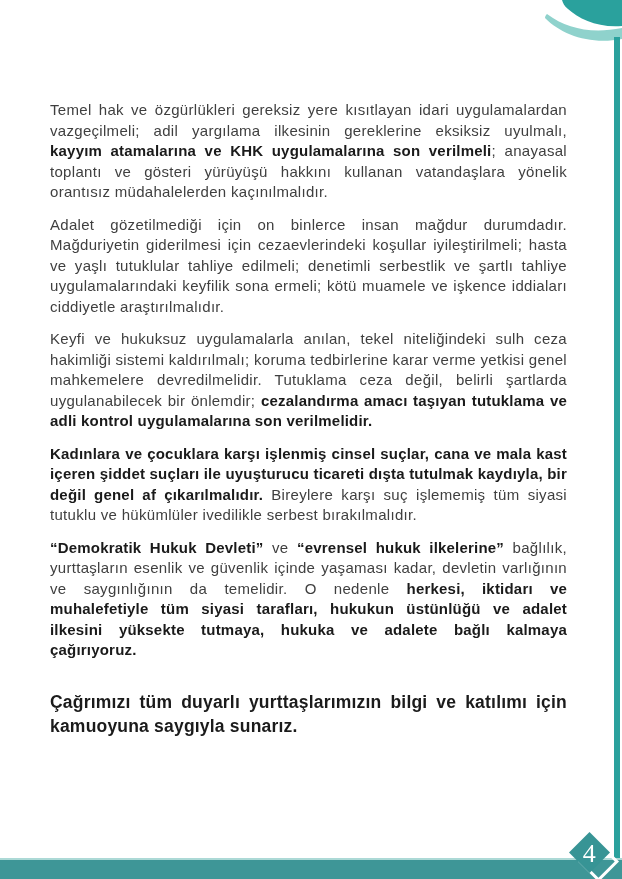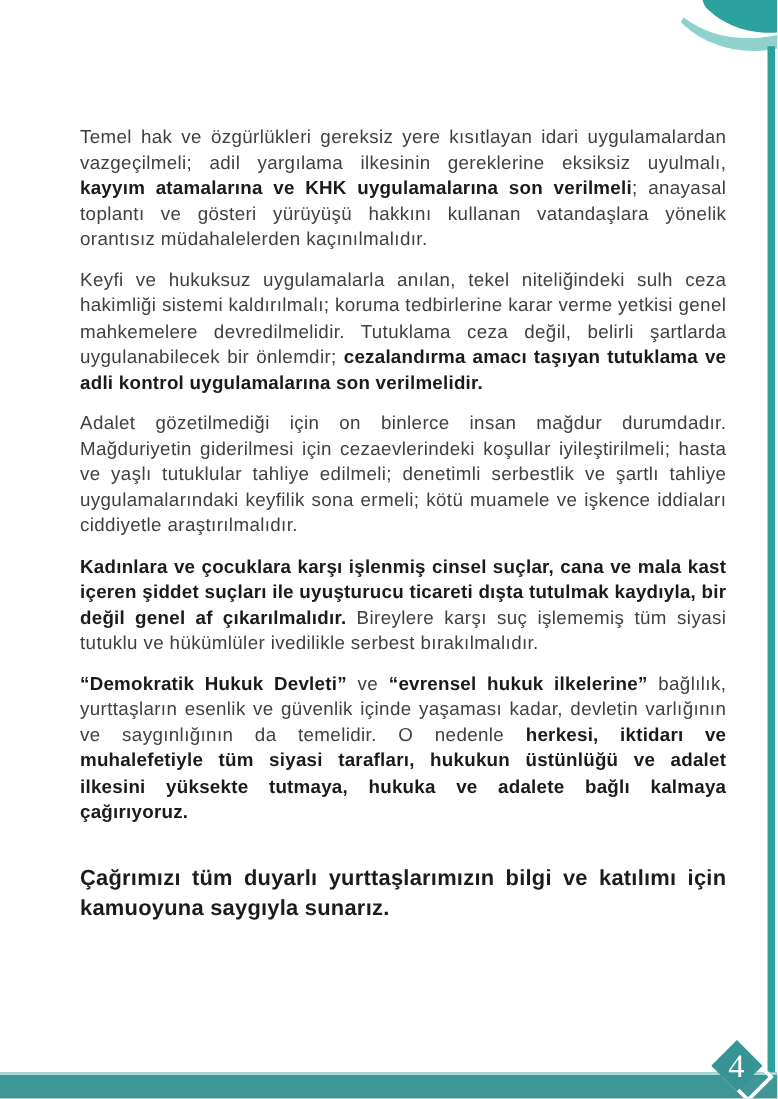--- a/index.html
+++ b/index.html
@@ -86,21 +86,21 @@
     font-family: "Liberation Serif", serif;
     font-size: 26px;
     color: #ffffff;
     line-height: 1;
     padding-top: 2px;
   }
 
   
   .text-area {
     position: absolute;
-    left: 64px;
+    left: 50px;
     top: 100px;
     width: 517px;
   }
   .para {
     margin: 0 0 12px 0;
     text-align: justify;
     font-size: 15px;
     line-height: 20.5px;
     letter-spacing: 0.3px;
     color: var(--body-text);
@@ -125,22 +125,22 @@
 
   <svg class="corner-swoosh" viewBox="0 0 130 60" preserveAspectRatio="none" aria-hidden="true">
     <path style="fill:var(--swoosh-dark)" d="M70,0 L130,0 L130,26 C106,28 87,19 76,9 C72,6 71,3 70,0 Z"></path>
     <path style="fill:var(--swoosh-light)" d="M55,14 C75,29 100,34 130,28 L130,39 C98,45 70,35 53,18 C53,16 54,15 55,14 Z"></path>
   </svg>
 
   <div class="right-stripe"></div>
 
   <main class="text-area">
       <p class="para body"><span>Temel hak ve özgürlükleri gereksiz yere kısıtlayan idari uygulamalardan vazgeçilmeli; adil yargılama ilkesinin gereklerine eksiksiz uyulmalı, </span><b>kayyım atamalarına ve KHK uygulamalarına son verilmeli</b><span>; anayasal toplantı ve gösteri yürüyüşü hakkını kullanan vatandaşlara yönelik orantısız müdahalelerden kaçınılmalıdır.</span></p>
+      <p class="para body"><span>Adalet gözetilmediği için on binlerce insan mağdur durumdadır. Mağduriyetin giderilmesi için cezaevlerindeki koşullar iyileştirilmeli; hasta ve yaşlı tutuklular tahliye edilmeli; denetimli serbestlik ve şartlı tahliye uygulamalarındaki keyfilik sona ermeli; kötü muamele ve işkence iddiaları ciddiyetle araştırılmalıdır.</span></p>
       <p class="para body"><span>Keyfi ve hukuksuz uygulamalarla anılan, tekel niteliğindeki sulh ceza hakimliği sistemi kaldırılmalı; koruma tedbirlerine karar verme yetkisi genel mahkemelere devredilmelidir. Tutuklama ceza değil, belirli şartlarda uygulanabilecek bir önlemdir; </span><b>cezalandırma amacı taşıyan tutuklama ve adli kontrol uygulamalarına son verilmelidir.</b></p>
-      <p class="para body"><span>Adalet gözetilmediği için on binlerce insan mağdur durumdadır. Mağduriyetin giderilmesi için cezaevlerindeki koşullar iyileştirilmeli; hasta ve yaşlı tutuklular tahliye edilmeli; denetimli serbestlik ve şartlı tahliye uygulamalarındaki keyfilik sona ermeli; kötü muamele ve işkence iddiaları ciddiyetle araştırılmalıdır.</span></p>
       <p class="para body"><b>Kadınlara ve çocuklara karşı işlenmiş cinsel suçlar, cana ve mala kast içeren şiddet suçları ile uyuşturucu ticareti dışta tutulmak kaydıyla, bir değil genel af çıkarılmalıdır.</b><span> Bireylere karşı suç işlememiş tüm siyasi tutuklu ve hükümlüler ivedilikle serbest bırakılmalıdır.</span></p>
       <p class="para body"><b>“Demokratik Hukuk Devleti”</b><span> ve </span><b>“evrensel hukuk ilkelerine”</b><span> bağlılık, yurttaşların esenlik ve güvenlik içinde yaşaması kadar, devletin varlığının ve saygınlığının da temelidir. O nedenle </span><b>herkesi, iktidarı ve muhalefetiyle tüm siyasi tarafları, hukukun üstünlüğü ve adalet ilkesini yüksekte tutmaya, hukuka ve adalete bağlı kalmaya çağırıyoruz.</b></p>
       <p class="para closing"><b>Çağrımızı tüm duyarlı yurttaşlarımızın bilgi ve katılımı için kamuoyuna saygıyla sunarız.</b></p>
     </main>
 
   <div class="bottom-bar"></div>
 
   <div class="diamond-outline"></div>
   <div class="diamond">
     <span class="page-num">4</span>

